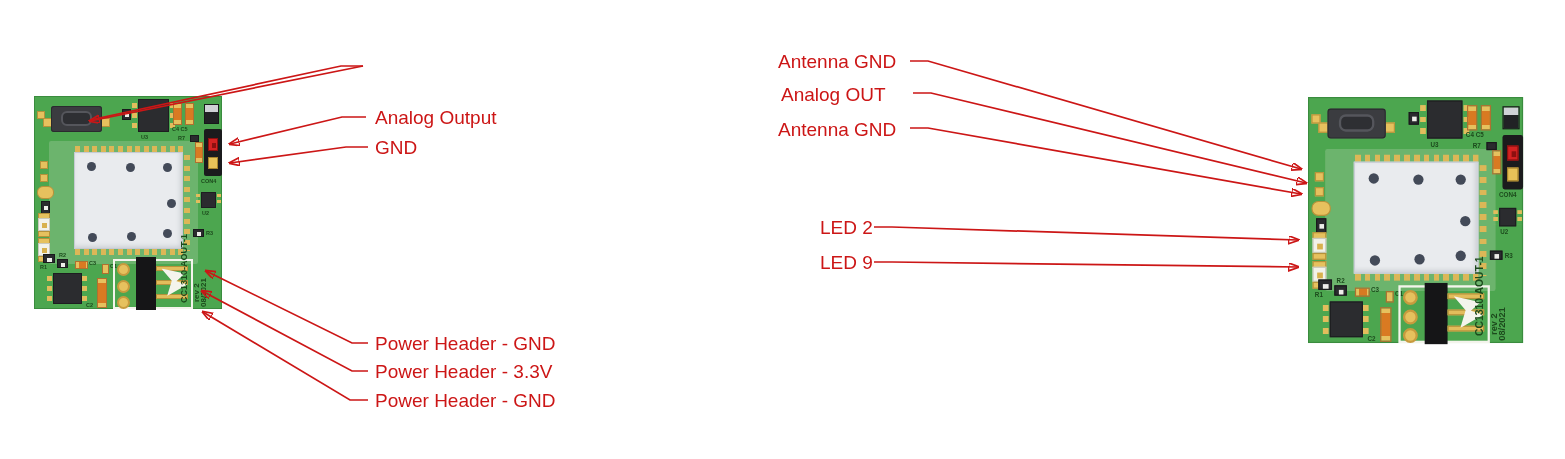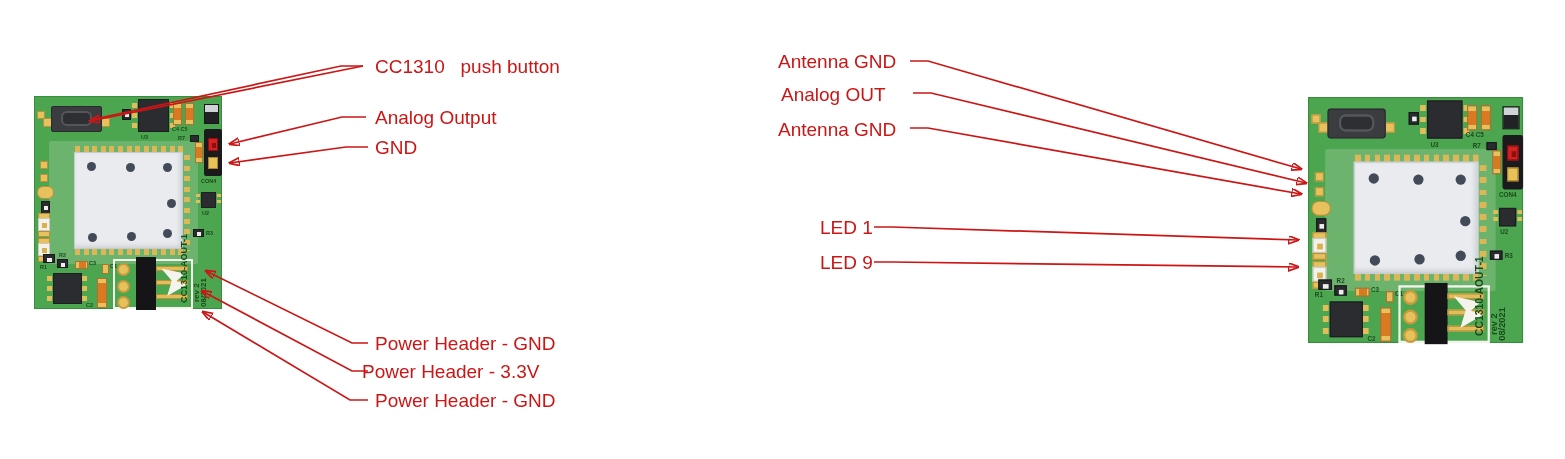--- a/index.html
+++ b/index.html
@@ -319,26 +319,25 @@
     <path d="M368 400 H350 L203 312" marker-end="url(#arrow)"></path>
     <path d="M87 121 L363 66" marker-start="url(#arrowrev)" visibility="hidden"></path>
     <path d="M363 66 L90 121" marker-end="url(#arrow)"></path>
     <path d="M910 61 H928 L1301 169" marker-end="url(#arrow)"></path>
     <path d="M913 93 H931 L1306 183" marker-end="url(#arrow)"></path>
     <path d="M910 128 H928 L1301 194" marker-end="url(#arrow)"></path>
     <path d="M874 227 H892 L1298 240" marker-end="url(#arrow)"></path>
     <path d="M874 262 H892 L1298 267" marker-end="url(#arrow)"></path>
   </svg>
 
-  <div class="ann" style="left:375px;top:56px">CC1310   push button</div>
   <div class="ann" style="left:375px;top:107px">Analog Output</div>
   <div class="ann" style="left:375px;top:137px">GND</div>
   <div class="ann" style="left:375px;top:333px">Power Header - GND</div>
-  <div class="ann" style="left:362px;top:361px">Power Header - 3.3V</div>
+  <div class="ann" style="left:375px;top:361px">Power Header - 3.3V</div>
   <div class="ann" style="left:375px;top:390px">Power Header - GND</div>
 
   <div class="ann" style="left:778px;top:51px">Antenna GND</div>
   <div class="ann" style="left:781px;top:84px">Analog OUT</div>
   <div class="ann" style="left:778px;top:119px">Antenna GND</div>
-  <div class="ann" style="left:820px;top:217px">LED 1</div>
+  <div class="ann" style="left:820px;top:217px">LED 2</div>
   <div class="ann" style="left:820px;top:252px">LED 9</div>
 
 </div>
 
 </body></html>

